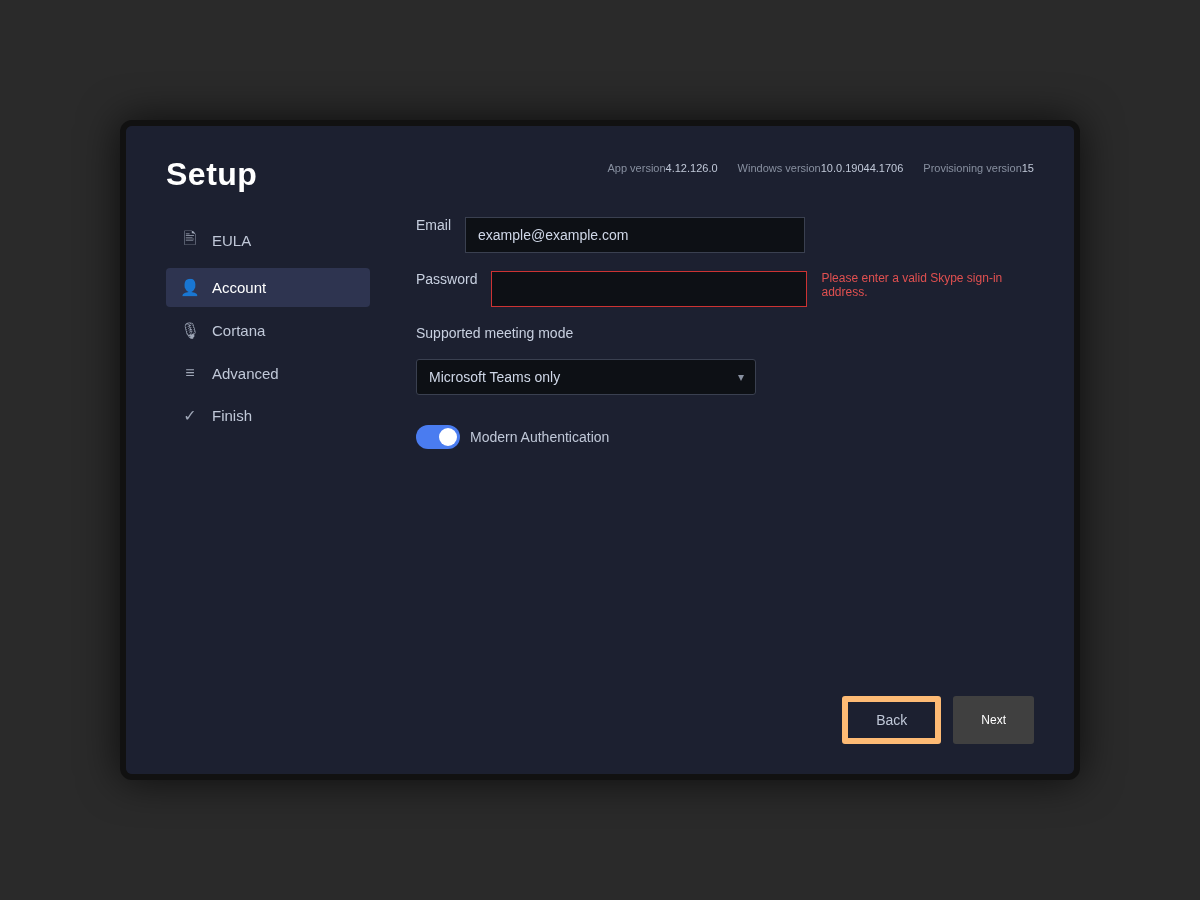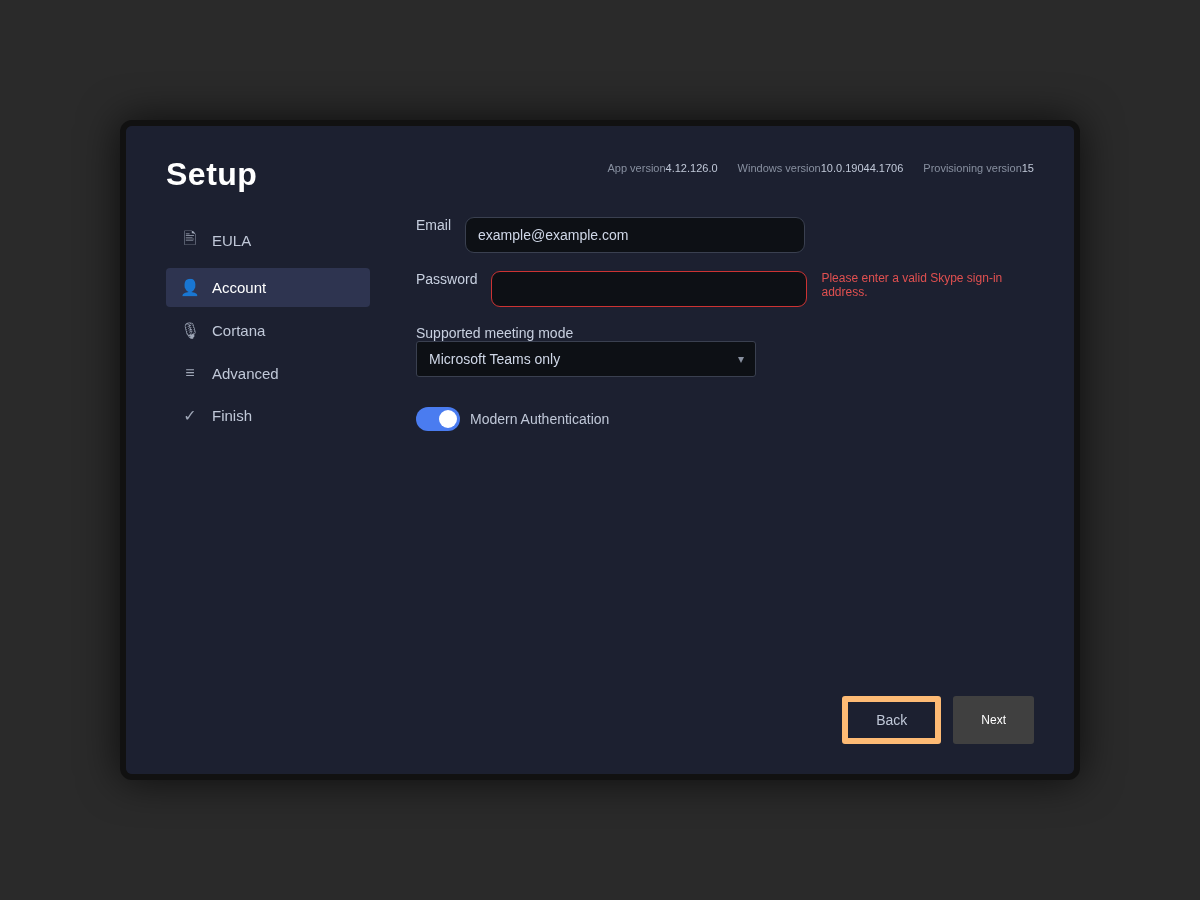--- a/index.html
+++ b/index.html
@@ -132,41 +132,41 @@
       color: #c8d0e0;
       font-size: 14px;
       font-weight: 500;
     }
 
     .text-input {
       width: 340px;
       padding: 9px 12px;
       background: #0d1015;
       border: 1px solid #3a4050;
-      border-radius: 9px;
+      border-radius: 0;
       color: #d0d8e8;
       font-size: 14px;
       font-family: inherit;
       outline: none;
     }
 
     .text-input.error {
       border-color: #cc3333;
       background: #0d1015;
     }
 
     .error-message {
       color: #e05050;
       font-size: 12px;
     }
 
     .dropdown-group {
       display: flex;
       flex-direction: column;
-      gap: 0;
+      gap: 18px;
     }
 
     .dropdown-label {
       color: #c8d0e0;
       font-size: 14px;
       font-weight: 500;
     }
 
     .dropdown-wrapper {
       position: relative;

